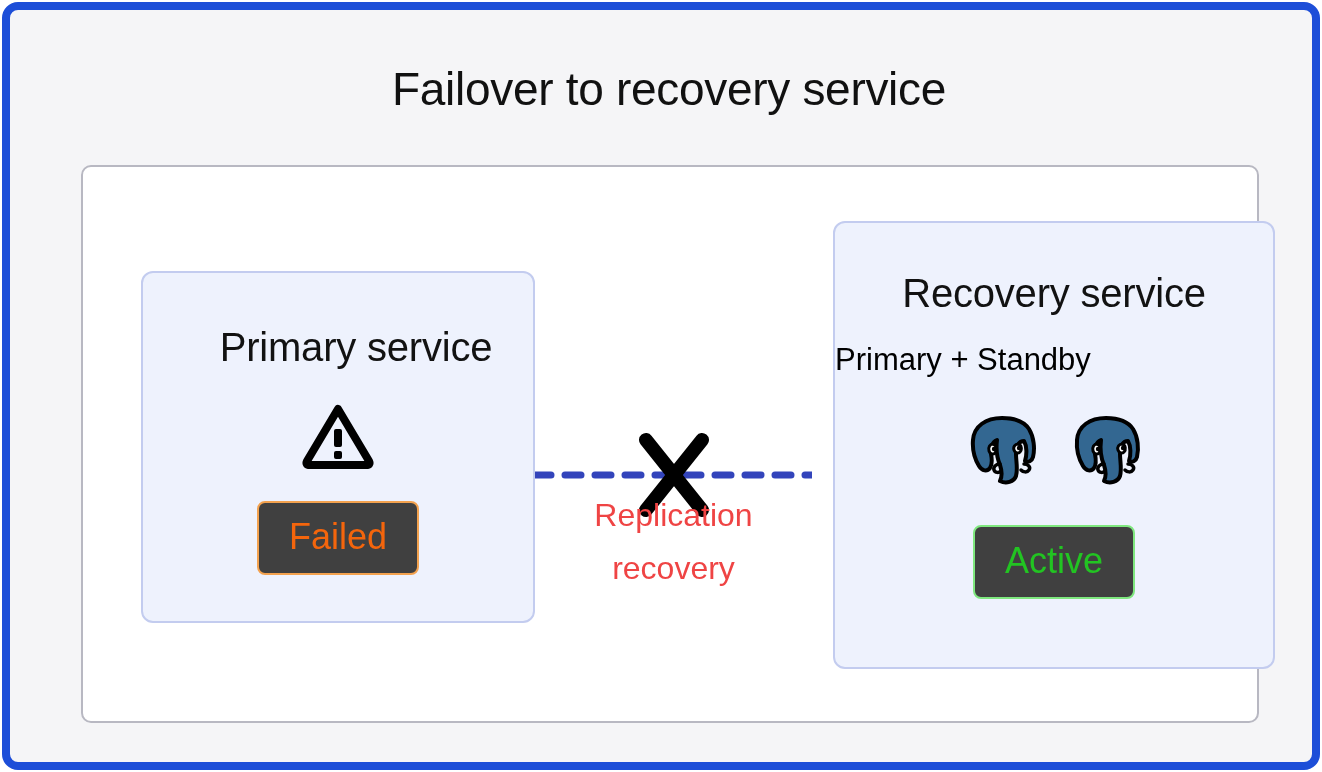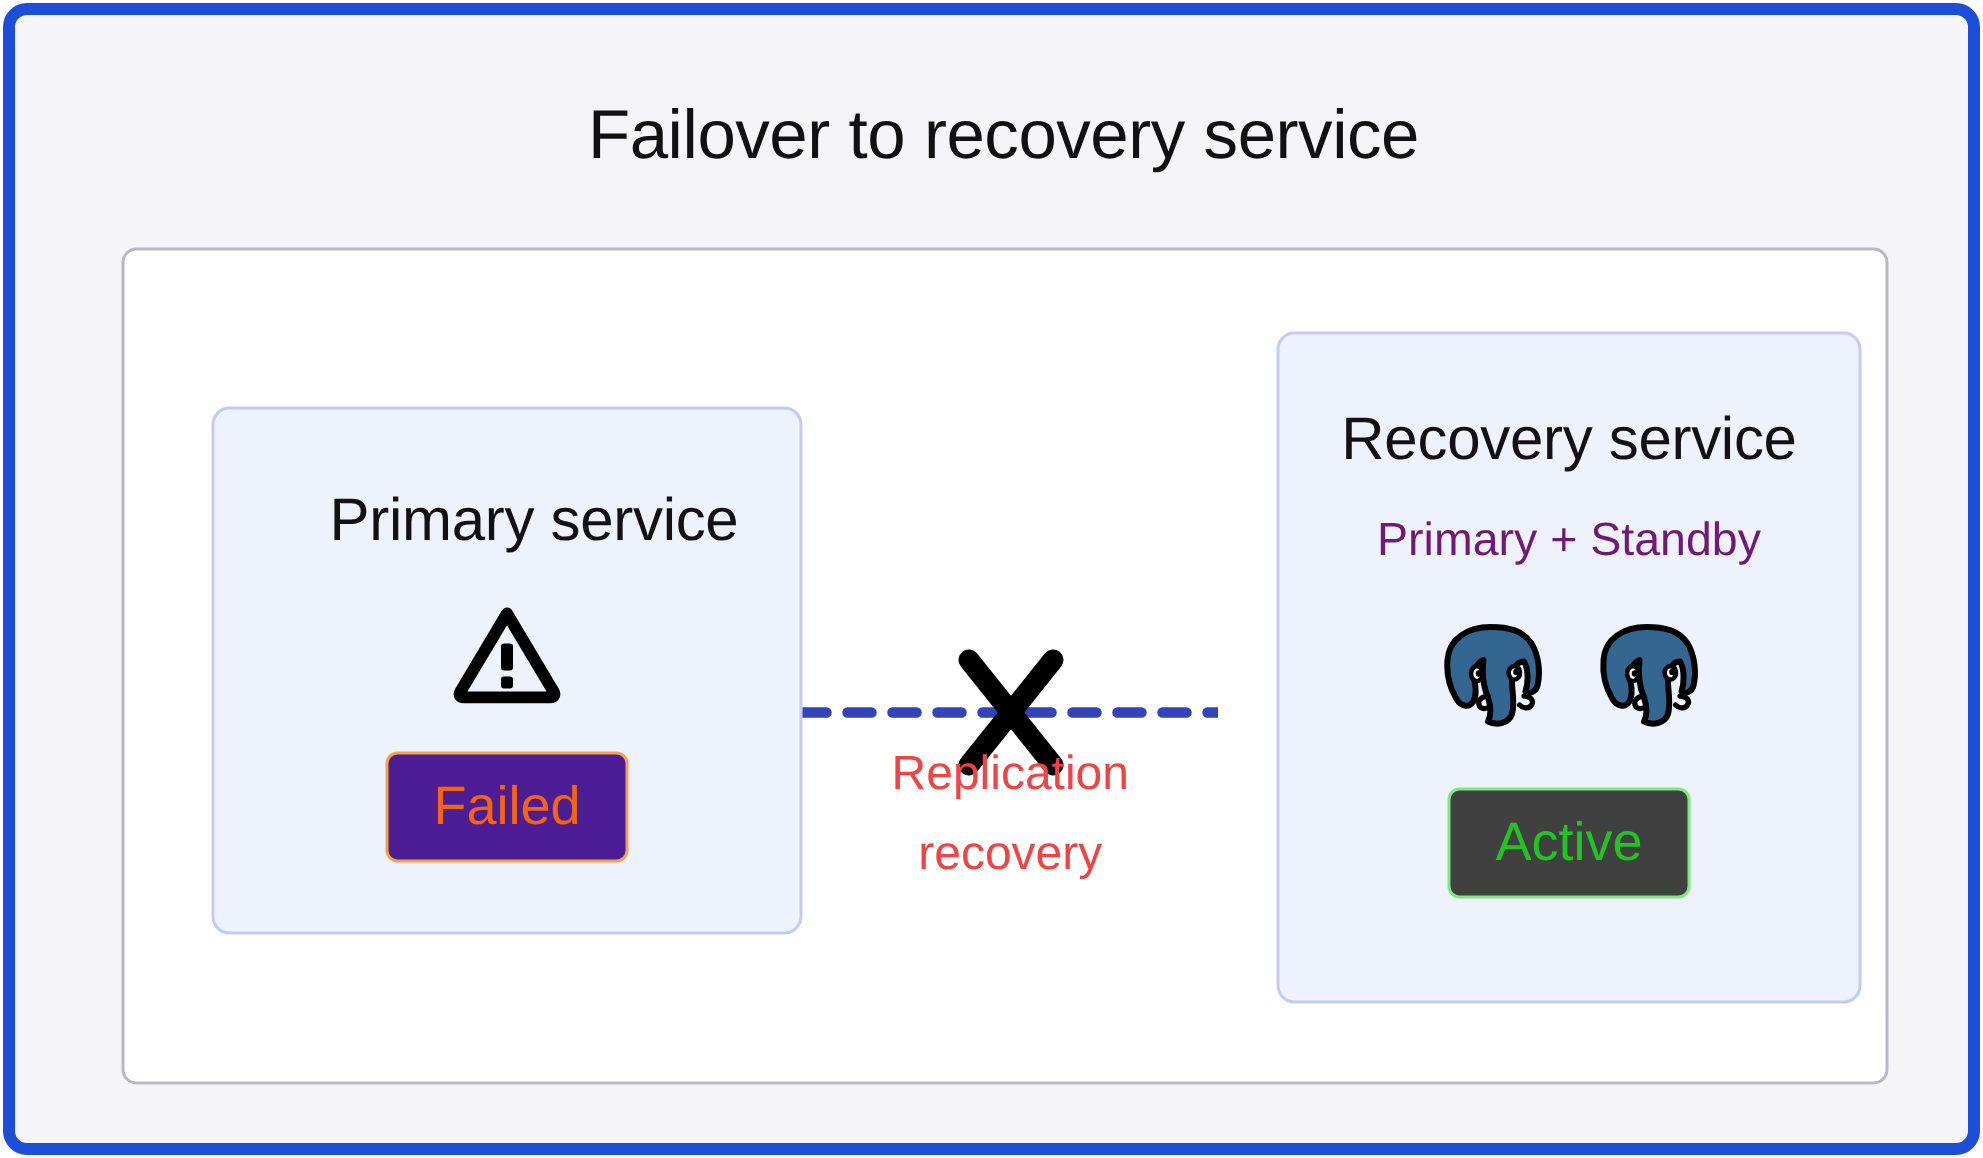--- a/index.html
+++ b/index.html
@@ -59,45 +59,45 @@
   }
 
   .box-primary {
     left: 58px;
     top: 104px;
     width: 394px;
     height: 352px;
   }
 
   .box-recovery {
-    left: 768px;
+    left: 750px;
     top: 54px;
-    width: 390px;
+    width: 442px;
     height: 448px;
   }
 
   .box-heading {
     width: 100%;
     text-align: center;
     font-size: 40px;
     line-height: 52px;
     color: #121212;
     font-weight: 400;
     letter-spacing: -0.2px;
   }
 
   .box-primary .box-heading { margin-top: 48px; padding-left: 36px; }
   .box-recovery .box-heading { margin-top: 44px; }
 
   .box-subheading {
     width: 100%;
-    text-align: center;
+    text-align: left;
     font-size: 31px;
     line-height: 42px;
-    color: #701a75;
+    color: #000000;
     font-weight: 400;
     margin-top: 20px;
   }
 
   
   .warning-slot {
     width: 100%;
     display: flex;
     justify-content: center;
     margin-top: 30px;
@@ -128,21 +128,21 @@
     padding: 13px 30px 15px 30px;
     border-radius: 8px;
     border: 2px solid;
     text-align: center;
     white-space: nowrap;
   }
 
   .badge-failed {
     color: #f4650c;
     border-color: #f3a24f;
-    background: #4c1d95;
+    background: #404040;
   }
 
   .badge-active {
     color: #22c422;
     border-color: #7fe87f;
     background: #404040;
   }
 
   
   .replication-link {

